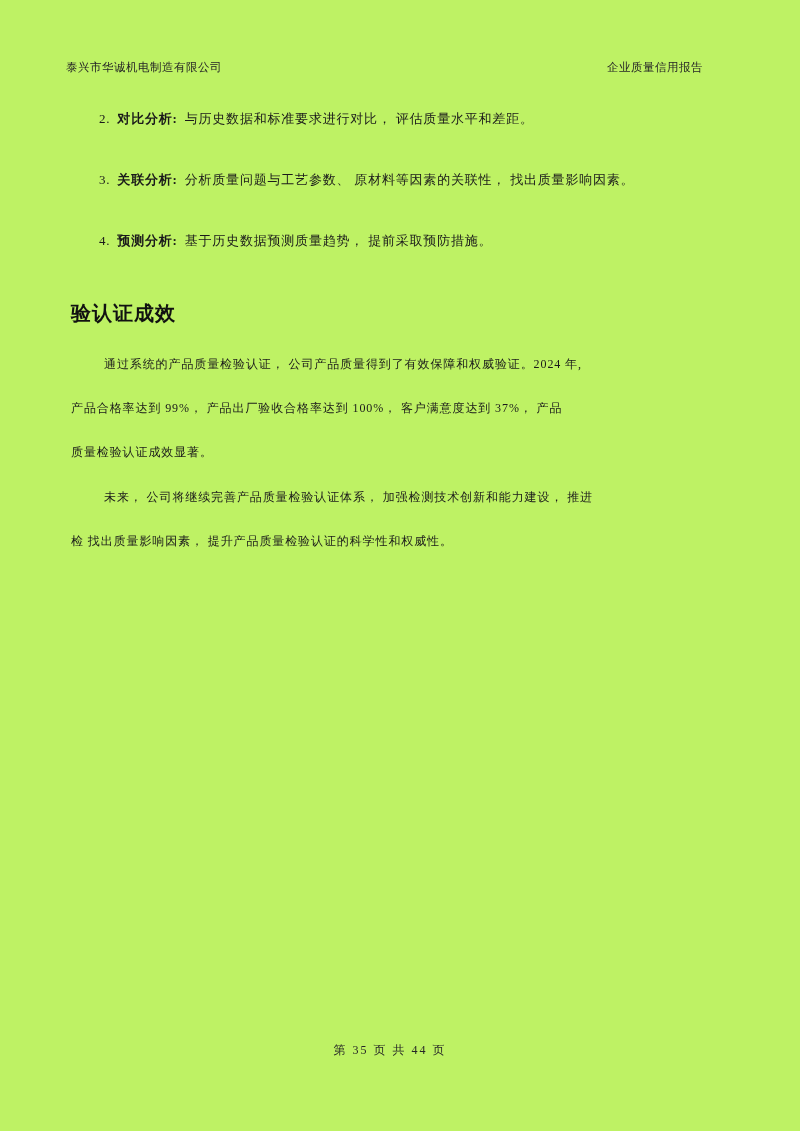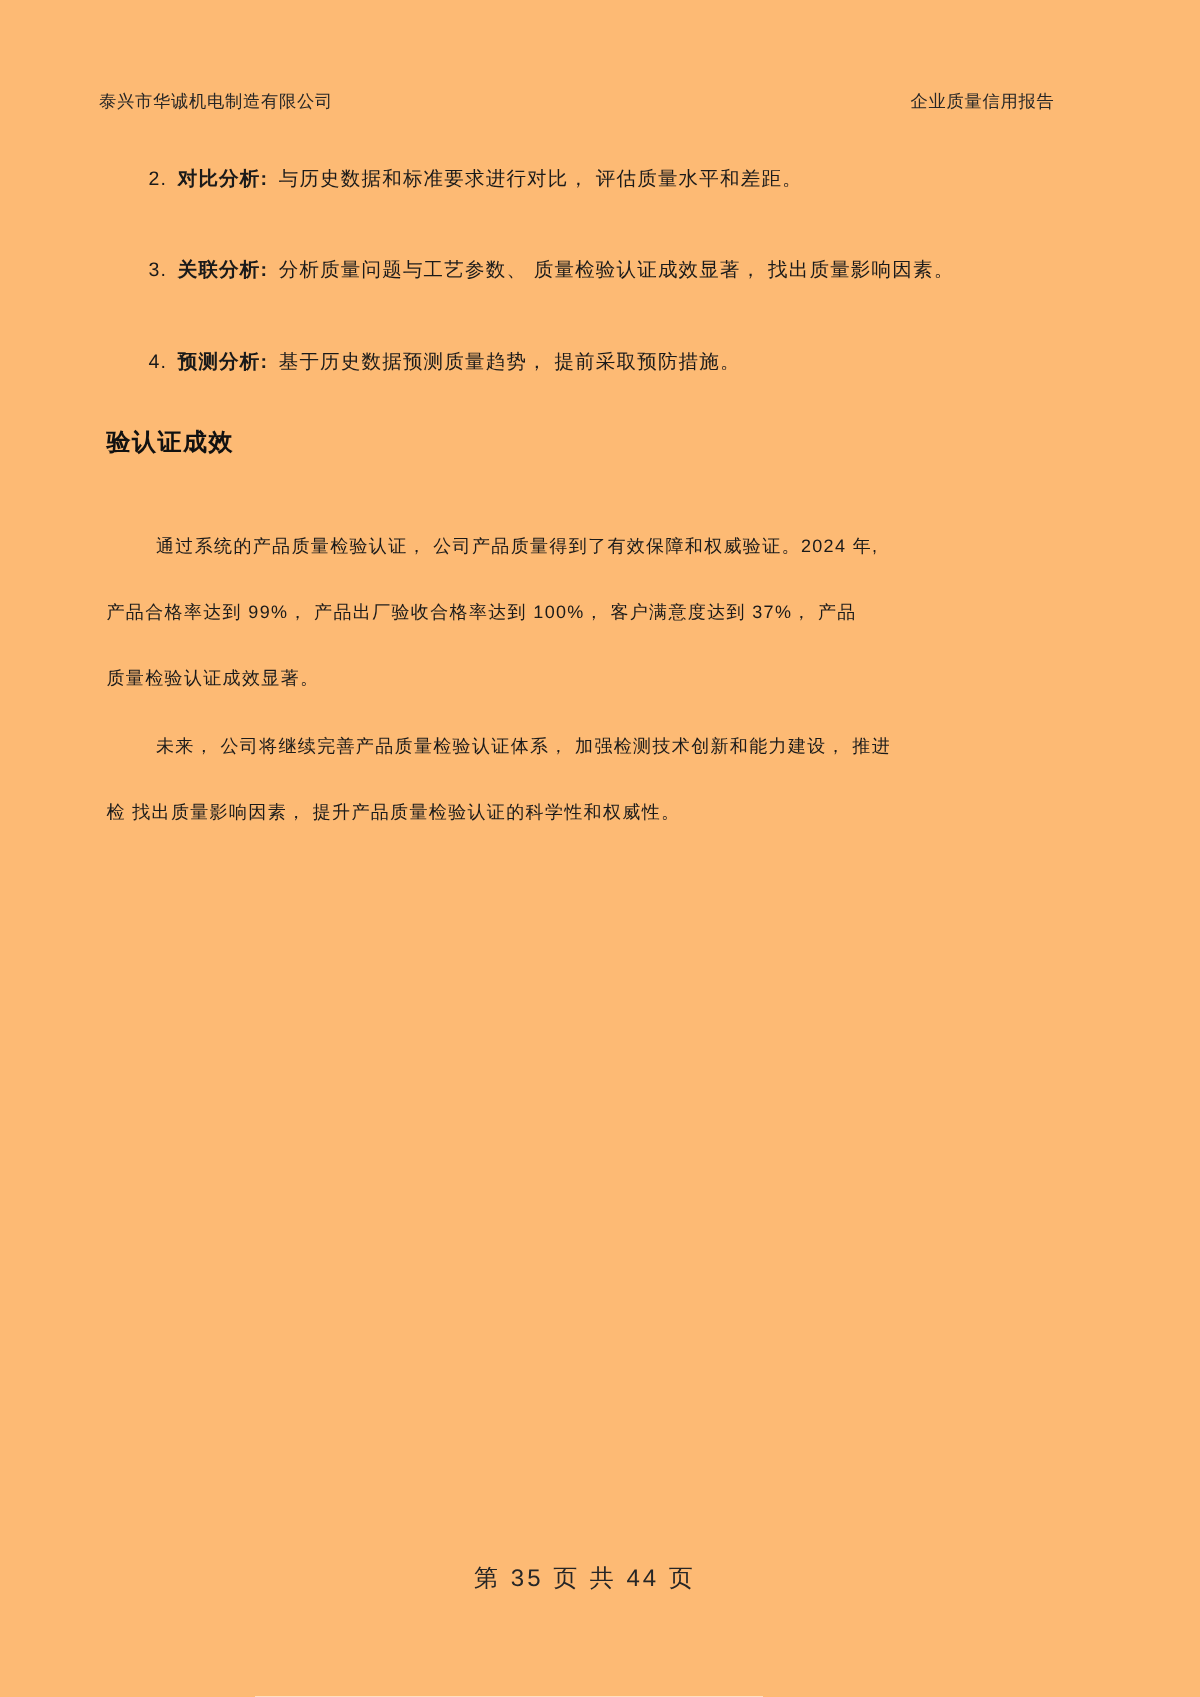--- a/index.html
+++ b/index.html
@@ -5,23 +5,24 @@
   * { margin: 0; padding: 0; box-sizing: border-box; }
   html, body { background: #ffffff; }
   body {
     font-family: "Liberation Sans", "DejaVu Sans", sans-serif;
     color: #1a1a1a;
   }
   .page {
     position: relative;
     width: 800px;
     height: 1131px;
-    background: #fdba74;
+    background: #bef264;
     margin: 0 auto;
     overflow: hidden;
+    font-family: Liberation Serif, serif;
   }
   .header {
     position: absolute;
     top: 60px;
     left: 66px;
     right: 97px;
     display: flex;
     justify-content: space-between;
     align-items: baseline;
     font-size: 11.5px;
@@ -37,23 +38,23 @@
     letter-spacing: 0.8px;
     white-space: nowrap;
   }
   .list-item .num { margin-right: 7px; }
   .list-item .label { font-weight: 700; margin-right: 7px; }
   .li-2 { top: 108px; }
   .li-3 { top: 169px; }
   .li-4 { top: 230px; }
   .section-heading {
     position: absolute;
-    top: 285px;
+    top: 300px;
     left: 71px;
-    font-size: 16px;
+    font-size: 20px;
     font-weight: 700;
     letter-spacing: 1px;
     color: #111111;
     text-align: center;
   }
   .line {
     position: absolute;
     left: 71px;
     right: 56px;
     font-size: 12px;
@@ -66,41 +67,41 @@
   .p1-l2 { top: 397px; }
   .p1-l3 { top: 441px; }
   .p2-l1 { top: 486px; }
   .p2-l2 { top: 530px; }
   .footer {
     position: absolute;
     top: 1042px;
     left: 0;
     right: 20px;
     text-align: center;
-    font-size: 16px;
+    font-size: 12px;
     letter-spacing: 2px;
     color: #262626;
   }
 </style>
 </head>
 <body>
 
 <div class="page">
 
   <div class="header">
     <span>泰兴市华诚机电制造有限公司</span>
     <span>企业质量信用报告</span>
   </div>
 
   <div class="list-item li-2">
     <span class="num">2.</span><span class="label">对比分析:</span><span class="text">与历史数据和标准要求进行对比， 评估质量水平和差距。</span>
   </div>
 
   <div class="list-item li-3">
-    <span class="num">3.</span><span class="label">关联分析:</span><span class="text">分析质量问题与工艺参数、 质量检验认证成效显著， 找出质量影响因素。</span>
+    <span class="num">3.</span><span class="label">关联分析:</span><span class="text">分析质量问题与工艺参数、 原材料等因素的关联性， 找出质量影响因素。</span>
   </div>
 
   <div class="list-item li-4">
     <span class="num">4.</span><span class="label">预测分析:</span><span class="text">基于历史数据预测质量趋势， 提前采取预防措施。</span>
   </div>
 
   <h2 class="section-heading">验认证成效</h2>
 
   <div class="line indent p1-l1">通过系统的产品质量检验认证， 公司产品质量得到了有效保障和权威验证。2024 年,</div>
   <div class="line p1-l2">产品合格率达到 99%， 产品出厂验收合格率达到 100%， 客户满意度达到 37%， 产品</div>

